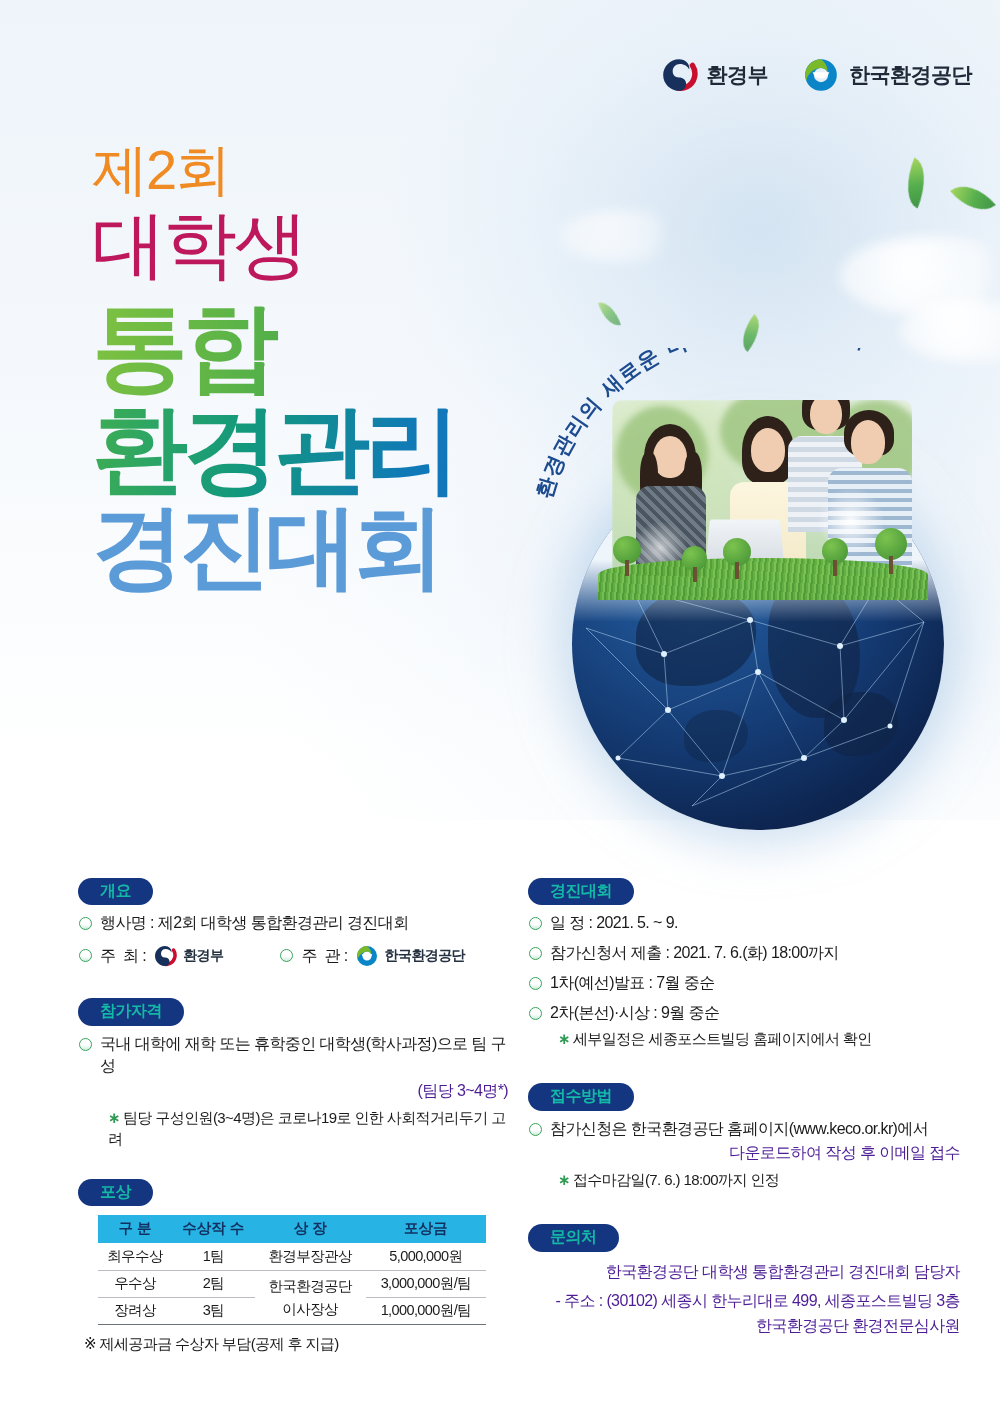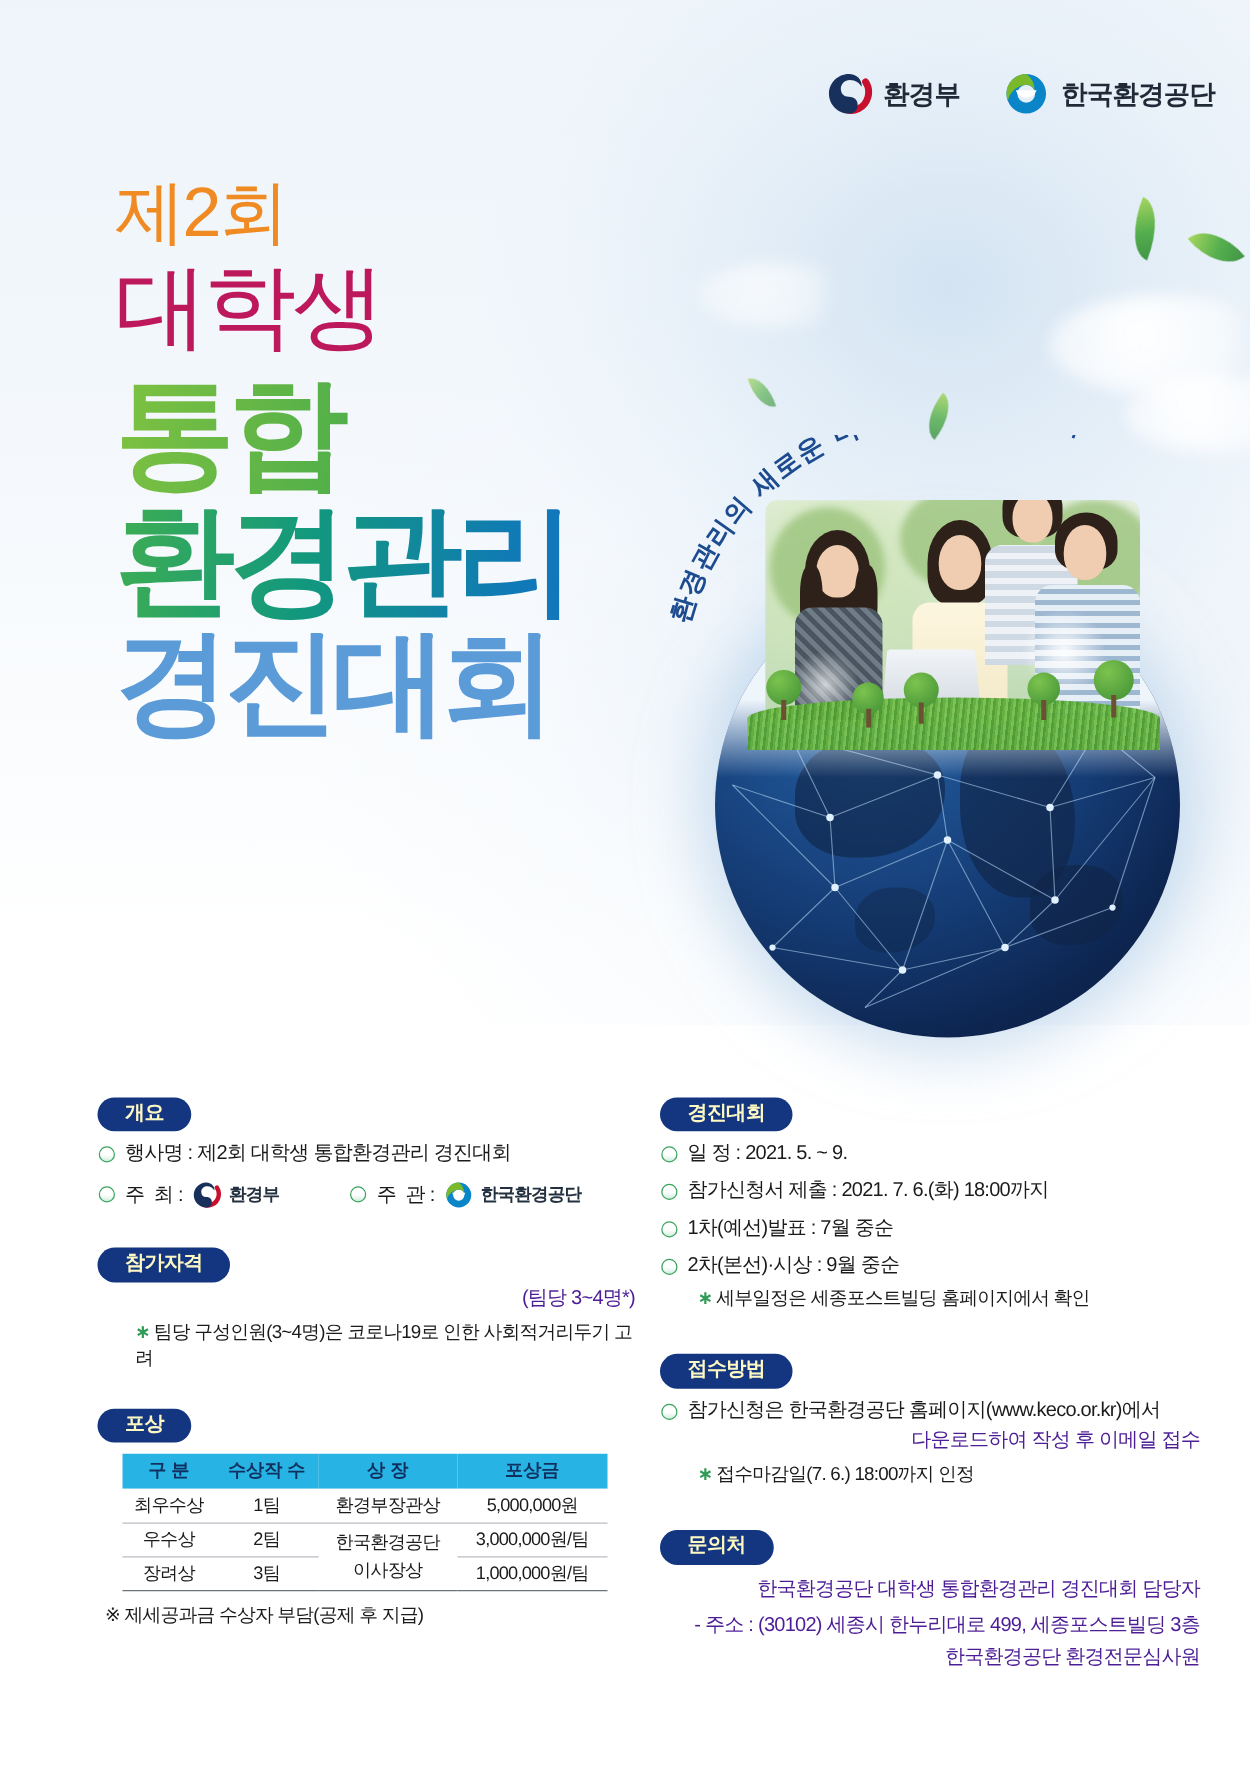--- a/index.html
+++ b/index.html
@@ -131,21 +131,21 @@
     border-radius:0 100% 0 100%;
     filter:blur(.6px);opacity:.9;
   }
 
   
   .col{position:absolute;}
   .col-left{left:78px;top:878px;width:430px;}
   .col-right{left:528px;top:878px;width:432px;}
 
   .badge{
-    display:inline-block;background:#14357f;color:#fef9c3;border-radius:14px;
+    display:inline-block;background:#14357f;color:#14b8a6;border-radius:14px;
     font-size:16px;font-weight:800;letter-spacing:-.5px;
     padding:4px 22px 5px;line-height:1.15;
   }
   .sect{margin-bottom:4px;}
   .sect + .sect{margin-top:22px;}
 
   .li{
     position:relative;padding-left:22px;font-size:16px;color:#1b1b1b;
     line-height:1.42;letter-spacing:-.6px;margin-top:7px;
   }
@@ -389,20 +389,21 @@
             <path d="M24 4a20 20 0 0 0-18.6 27.3A20 20 0 0 1 24 15a9 9 0 0 1 8.4 5.8A20 20 0 0 0 24 4z" fill="#7ab929"></path>
             <path d="M13.5 20.5h21a11 11 0 0 1-21 0z" fill="#ffffff"></path>
           </svg>
           <span class="org-name">한국환경공단</span>
         </div>
       </div>
     </div>
 
     <div class="sect" style="margin-top:30px;">
       <span class="badge">참가자격</span>
+      <div class="li">국내 대학에 재학 또는 휴학중인 대학생(학사과정)으로 팀 구성</div>
       <div class="plain" style="padding-left:22px;margin-top:1px;">(팀당 3~4명*)</div>
       <div class="note">팀당 구성인원(3~4명)은 코로나19로 인한 사회적거리두기 고려</div>
     </div>
 
     <div class="sect" style="margin-top:30px;">
       <span class="badge">포상</span>
 
       <table class="prize">
         <thead>
           <tr>

